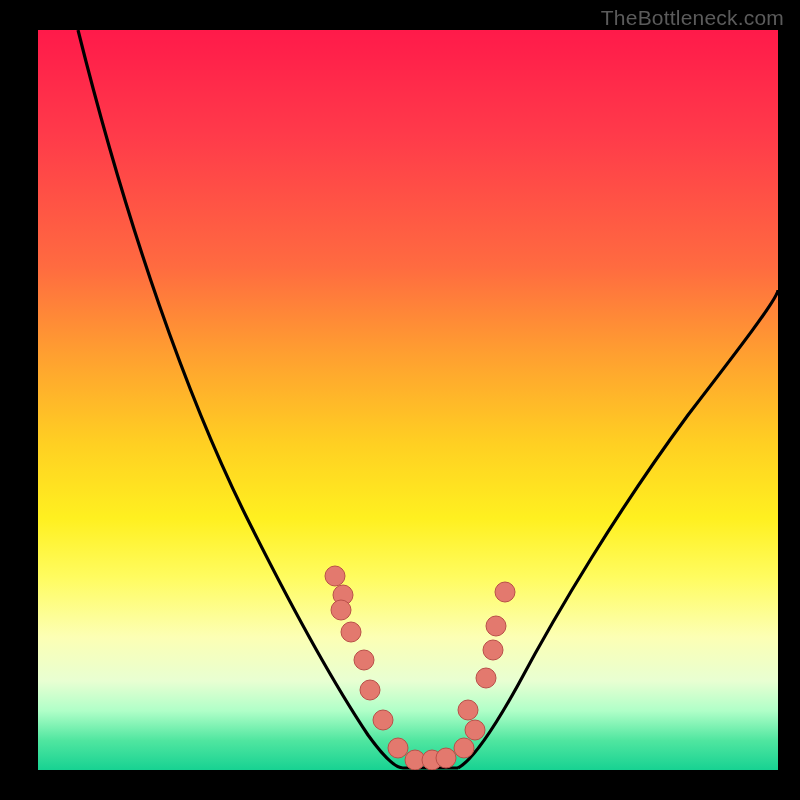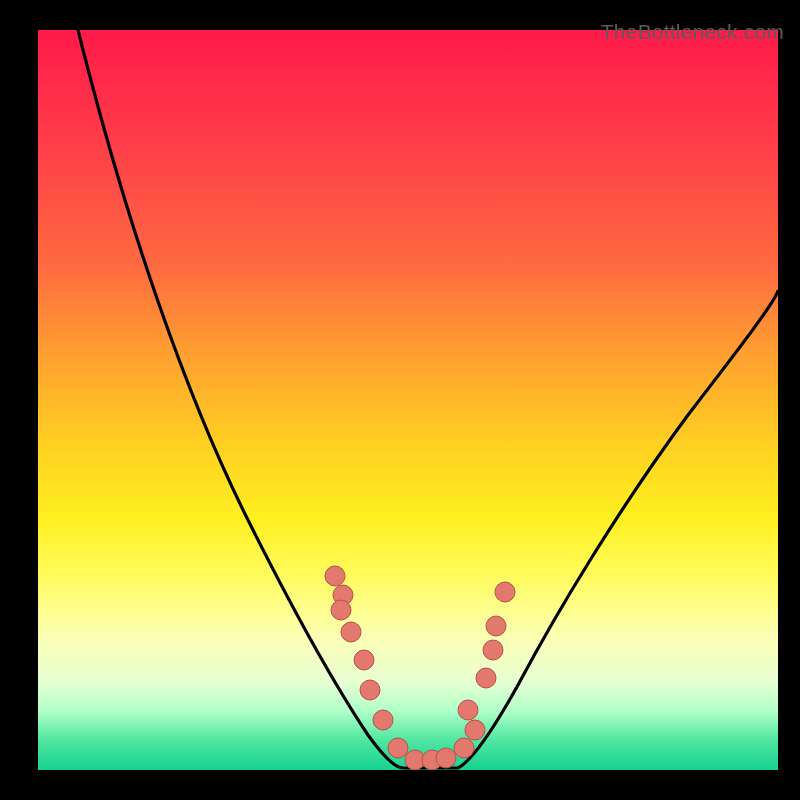--- a/index.html
+++ b/index.html
@@ -51,21 +51,21 @@
   }
   svg.curves {
     position: absolute;
     left: 0;
     top: 0;
     width: 100%;
     height: 100%;
   }
   .watermark {
     position: absolute;
-    top: 20px;
+    top: 6px;
     right: 16px;
     color: #5b5b5b;
     font-size: 21px;
     font-weight: 500;
     letter-spacing: 0.2px;
   }
 </style>
 </head>
 <body>
 

